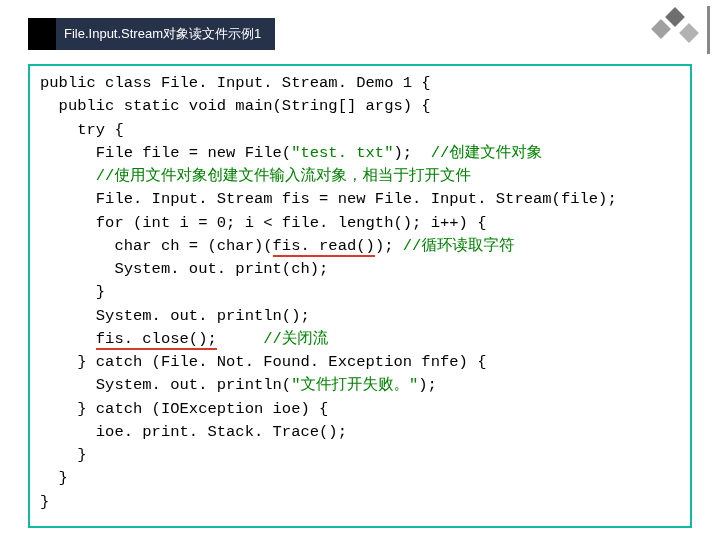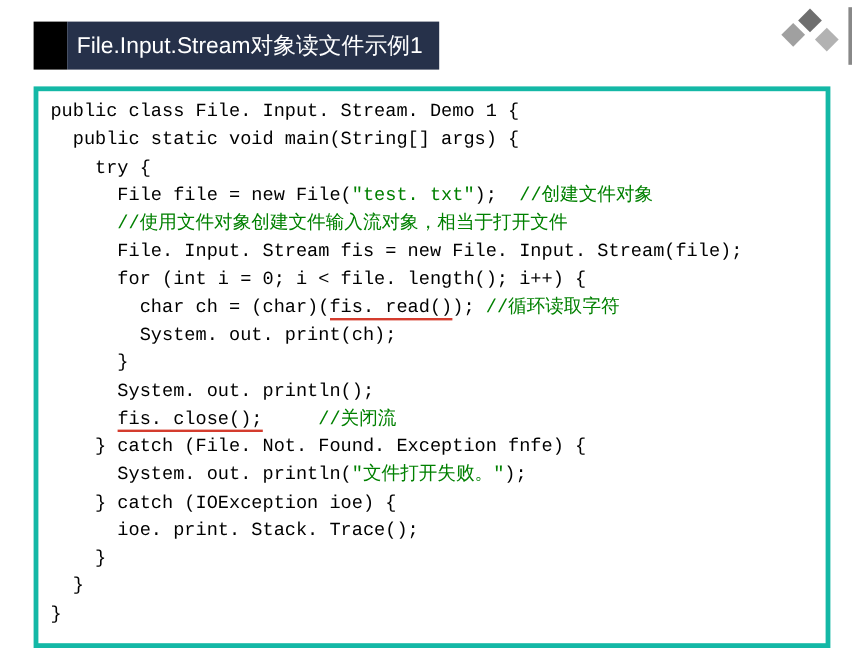--- a/index.html
+++ b/index.html
@@ -18,26 +18,26 @@
     margin-bottom: 14px;
   }
   .title-block {
     width: 28px;
     background: #000;
     margin-right: 0;
   }
   .title-text {
     background: #26314a;
     color: #fff;
-    font-size: 19px;
+    font-size: 13px;
     padding: 7px 14px 7px 8px;
     font-weight: 500;
   }
   .code-box {
-    border: 4px solid #14b8a6;
+    border: 2px solid #14b8a6;
     padding: 6px 10px 12px 10px;
     font-family: "Courier New", monospace;
     font-size: 15.5px;
     line-height: 1.5;
     color: #000;
     white-space: pre;
     overflow: hidden;
   }
   .cmt { color: #008000; }
   .str { color: #008000; }

